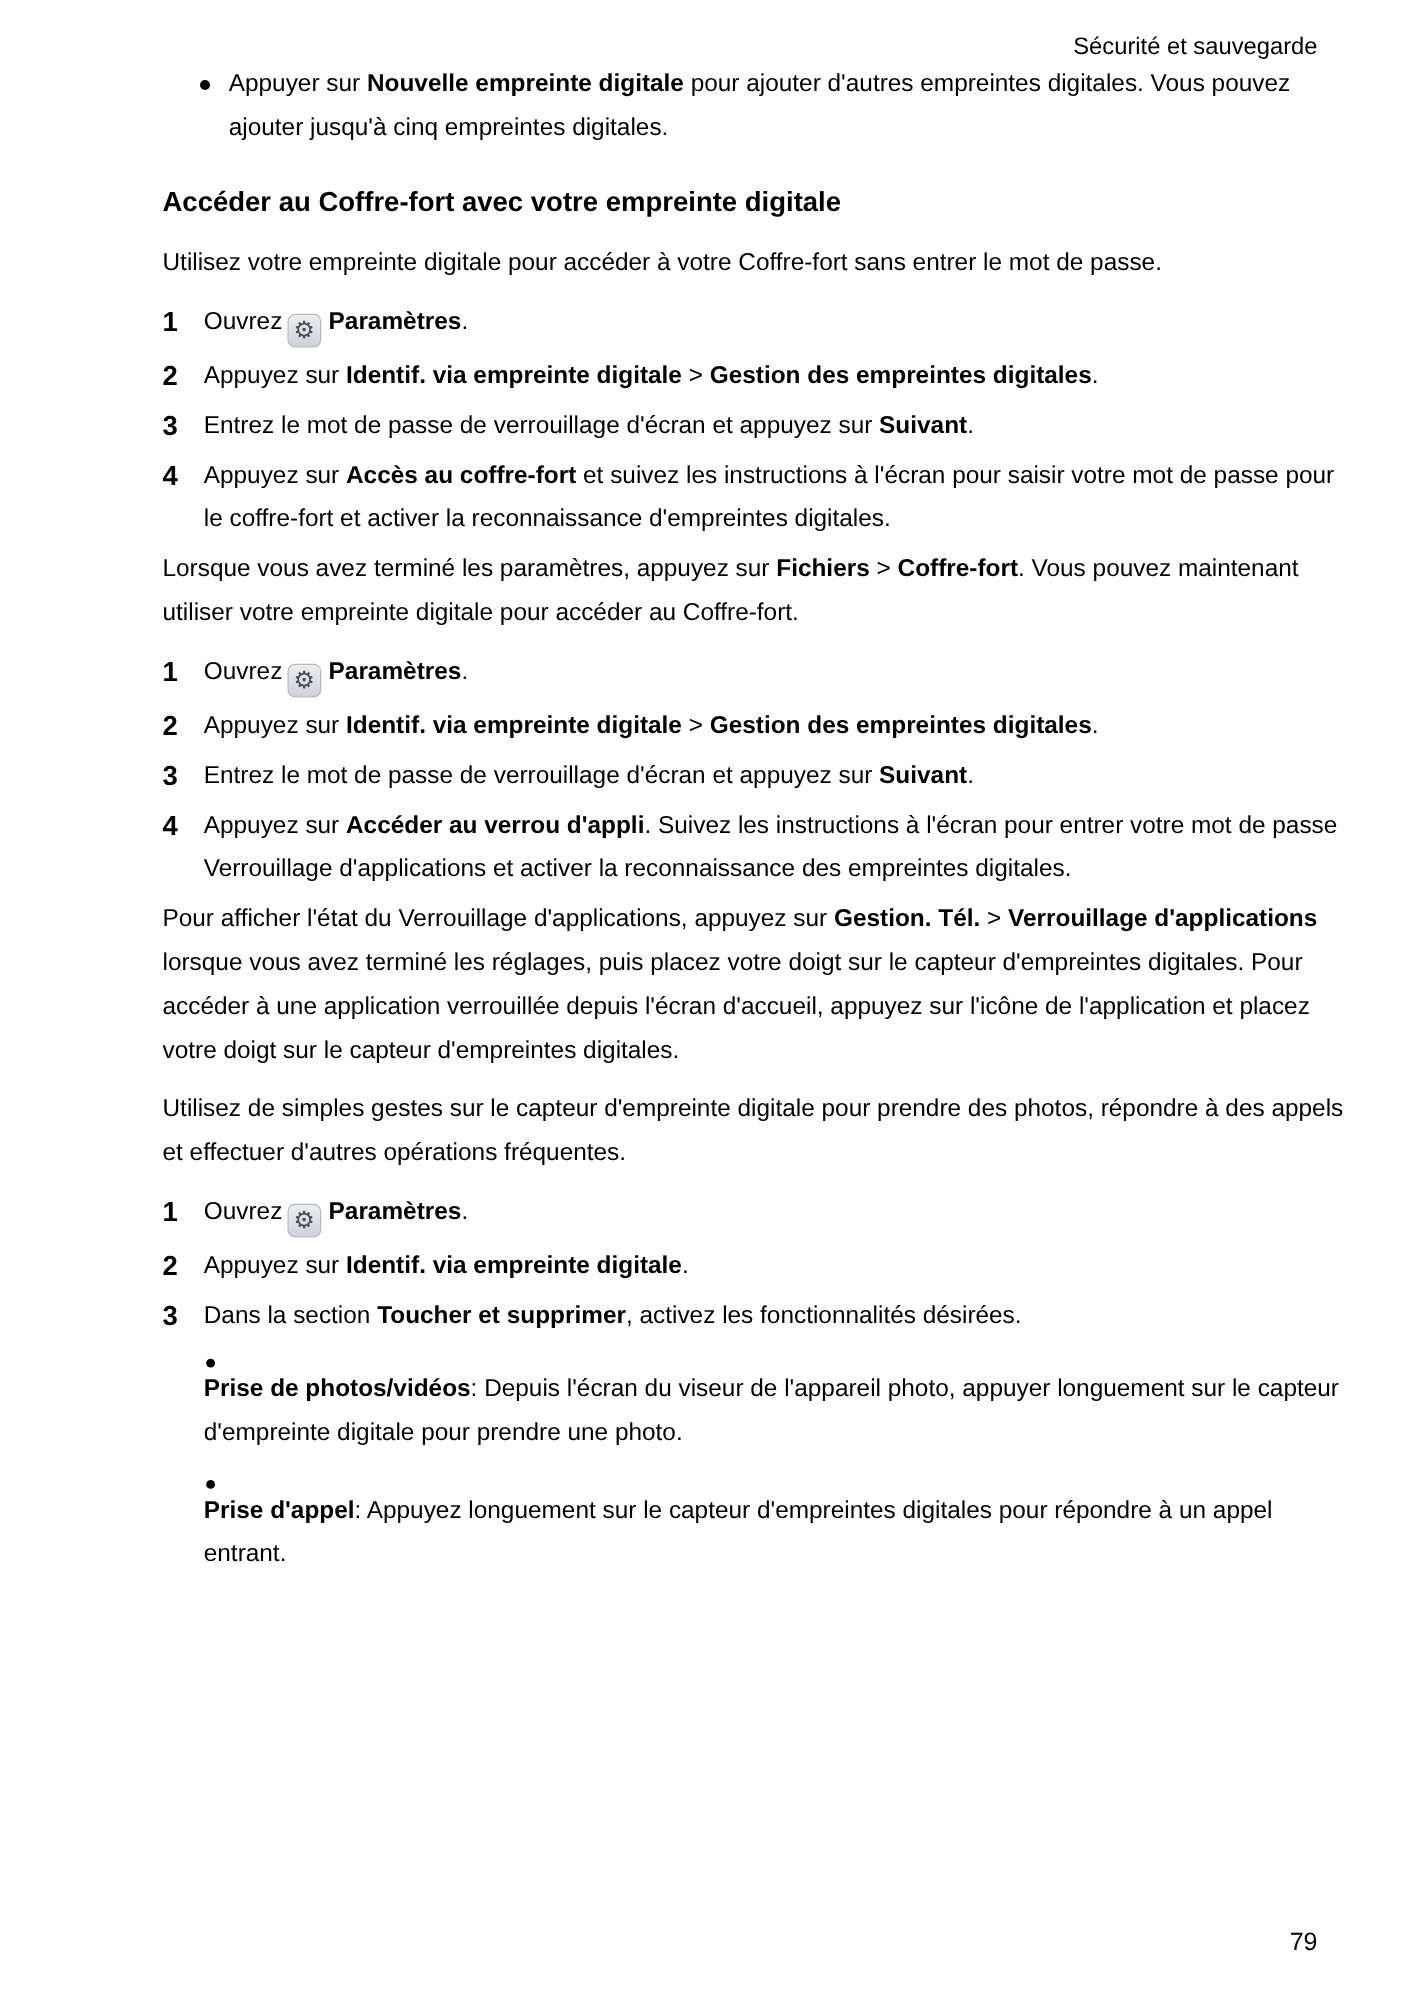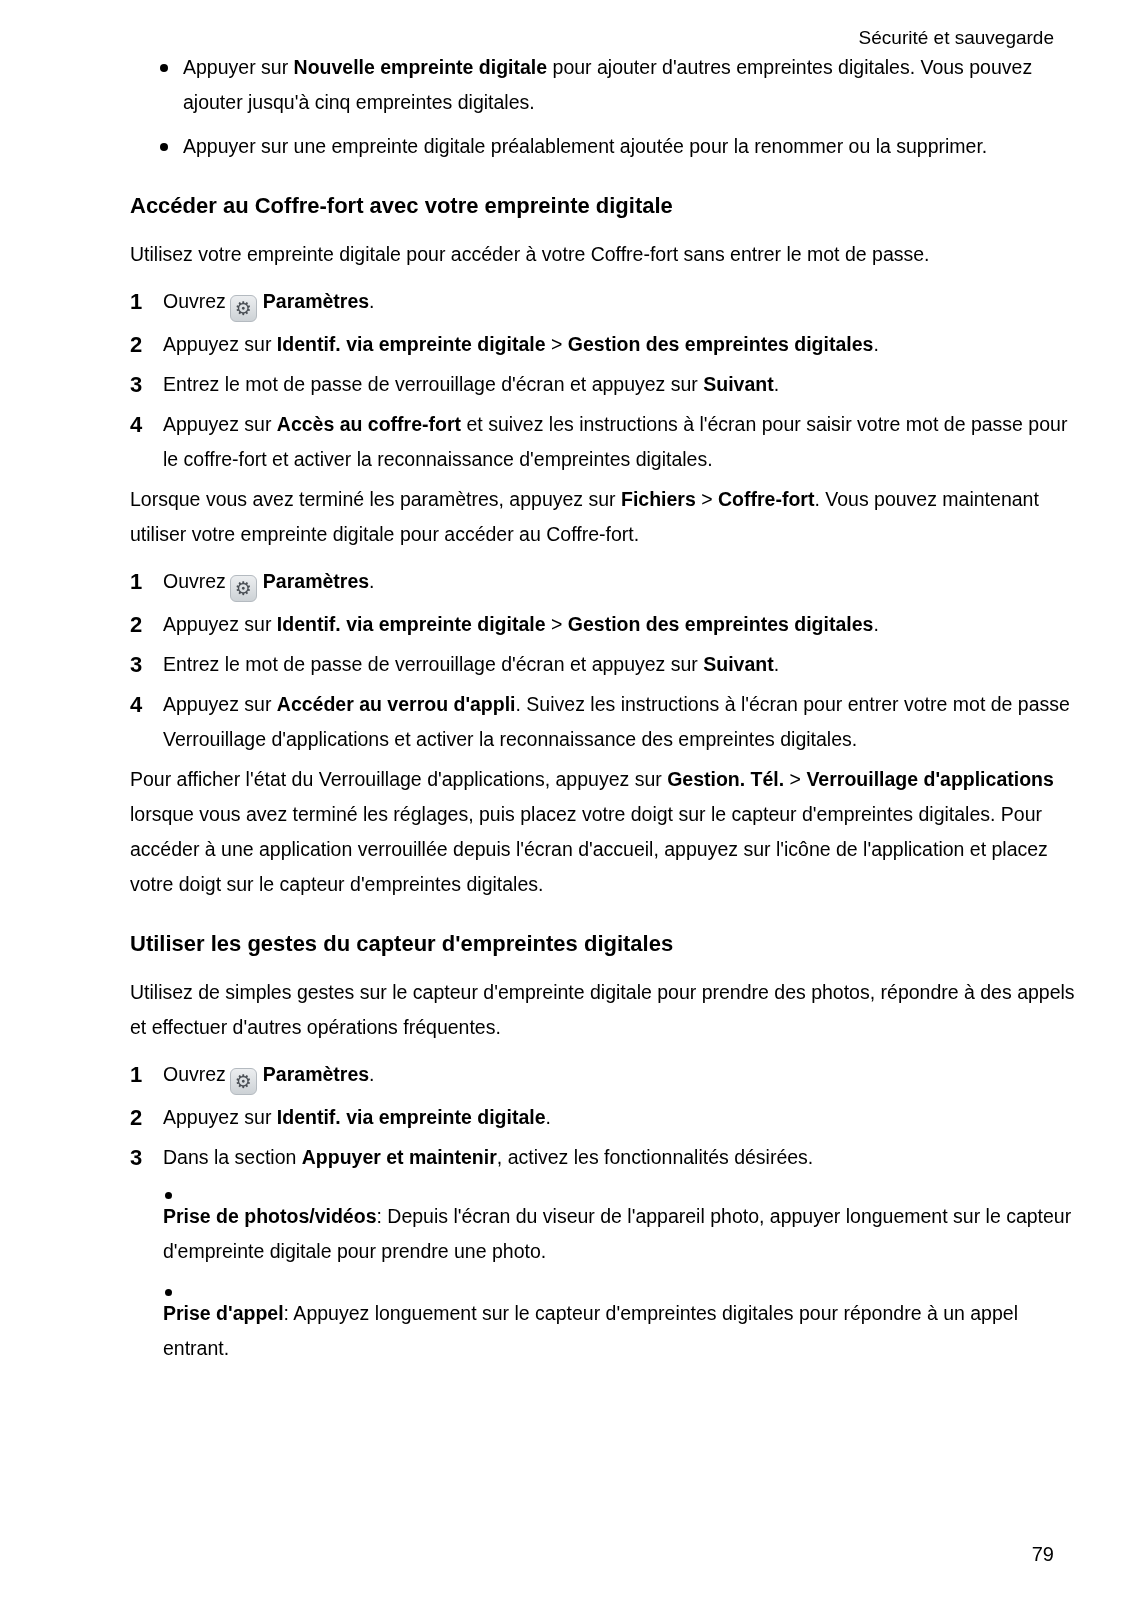--- a/index.html
+++ b/index.html
@@ -75,24 +75,20 @@
     <span>Sécurité et sauvegarde</span>
   </div>
 
   <div class="body">
 
     <div class="bullet-list">
       <div class="bullet-item">
         <span class="dot"></span>
         <div class="bullet-text"><span>Appuyer sur </span><span class="b">Nouvelle empreinte digitale</span><span> pour ajouter d'autres empreintes digitales. Vous pouvez ajouter jusqu'à cinq empreintes digitales.</span></div>
       </div>
-      <div class="bullet-item">
-        <span class="dot"></span>
-        <div class="bullet-text"><span>Appuyer sur une empreinte digitale préalablement ajoutée pour la renommer ou la supprimer.</span></div>
-      </div>
     </div>
 
     <h2 class="section-title">Accéder au Coffre-fort avec votre empreinte digitale</h2>
     <p class="para"><span>Utilisez votre empreinte digitale pour accéder à votre Coffre-fort sans entrer le mot de passe.</span></p>
 
     <div class="steps">
       <div class="step">
         <span class="step-num">1</span>
         <div class="step-body"><span>Ouvrez</span><span class="inline-icon">⚙</span><span class="b">Paramètres</span><span>.</span></div>
       </div>
@@ -125,36 +121,35 @@
         <span class="step-num">3</span>
         <div class="step-body"><span>Entrez le mot de passe de verrouillage d'écran et appuyez sur </span><span class="b">Suivant</span><span>.</span></div>
       </div>
       <div class="step">
         <span class="step-num">4</span>
         <div class="step-body"><span>Appuyez sur </span><span class="b">Accéder au verrou d'appli</span><span>. Suivez les instructions à l'écran pour entrer votre mot de passe Verrouillage d'applications et activer la reconnaissance des empreintes digitales.</span></div>
       </div>
     </div>
     <p class="para"><span>Pour afficher l'état du Verrouillage d'applications, appuyez sur </span><span class="b">Gestion. Tél.</span><span> &gt; </span><span class="b">Verrouillage d'applications</span><span> lorsque vous avez terminé les réglages, puis placez votre doigt sur le capteur d'empreintes digitales. Pour accéder à une application verrouillée depuis l'écran d'accueil, appuyez sur l'icône de l'application et placez votre doigt sur le capteur d'empreintes digitales.</span></p>
 
-    <h2 class="section-title">Utiliser les gestes du capteur d'empreintes digitales</h2>
     <p class="para"><span>Utilisez de simples gestes sur le capteur d'empreinte digitale pour prendre des photos, répondre à des appels et effectuer d'autres opérations fréquentes.</span></p>
 
     <div class="steps">
       <div class="step">
         <span class="step-num">1</span>
         <div class="step-body"><span>Ouvrez</span><span class="inline-icon">⚙</span><span class="b">Paramètres</span><span>.</span></div>
       </div>
       <div class="step">
         <span class="step-num">2</span>
         <div class="step-body"><span>Appuyez sur </span><span class="b">Identif. via empreinte digitale</span><span>.</span></div>
       </div>
       <div class="step">
         <span class="step-num">3</span>
         <div class="step-body">
-          <div><span>Dans la section </span><span class="b">Appuyer et maintenir</span><span>, activez les fonctionnalités désirées.</span></div>
+          <div><span>Dans la section </span><span class="b">Toucher et supprimer</span><span>, activez les fonctionnalités désirées.</span></div>
           <div class="sub-bullets">
             <div class="bullet-item">
               <span class="dot"></span>
               <div class="bullet-text"><span class="b">Prise de photos/vidéos</span><span>: Depuis l'écran du viseur de l'appareil photo, appuyer longuement sur le capteur d'empreinte digitale pour prendre une photo.</span></div>
             </div>
             <div class="bullet-item">
               <span class="dot"></span>
               <div class="bullet-text"><span class="b">Prise d'appel</span><span>: Appuyez longuement sur le capteur d'empreintes digitales pour répondre à un appel entrant.</span></div>
             </div>
           </div>

